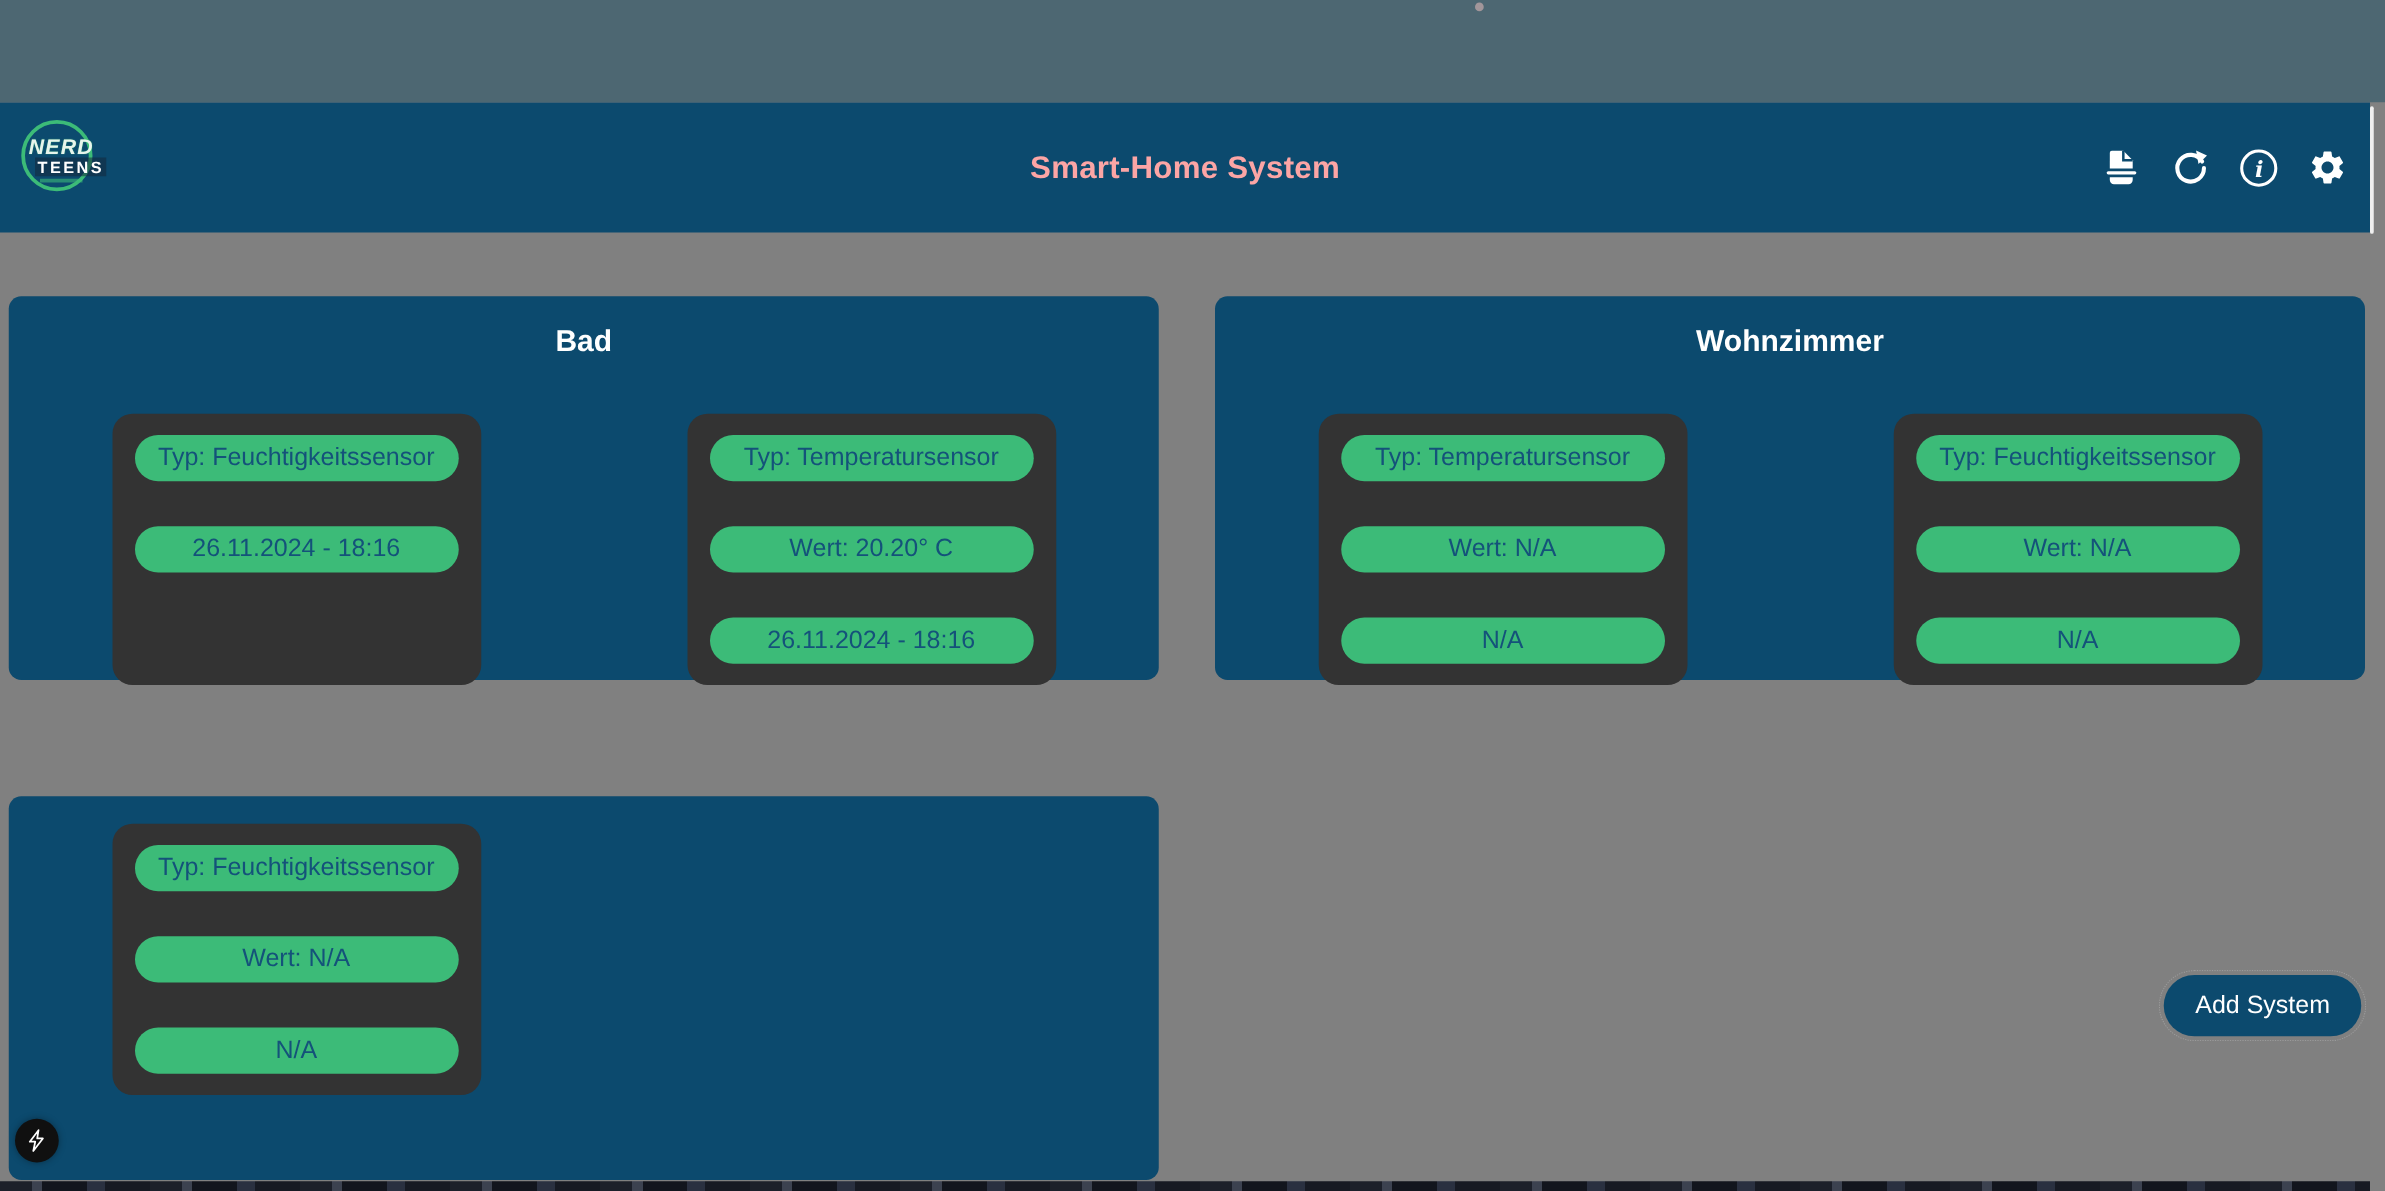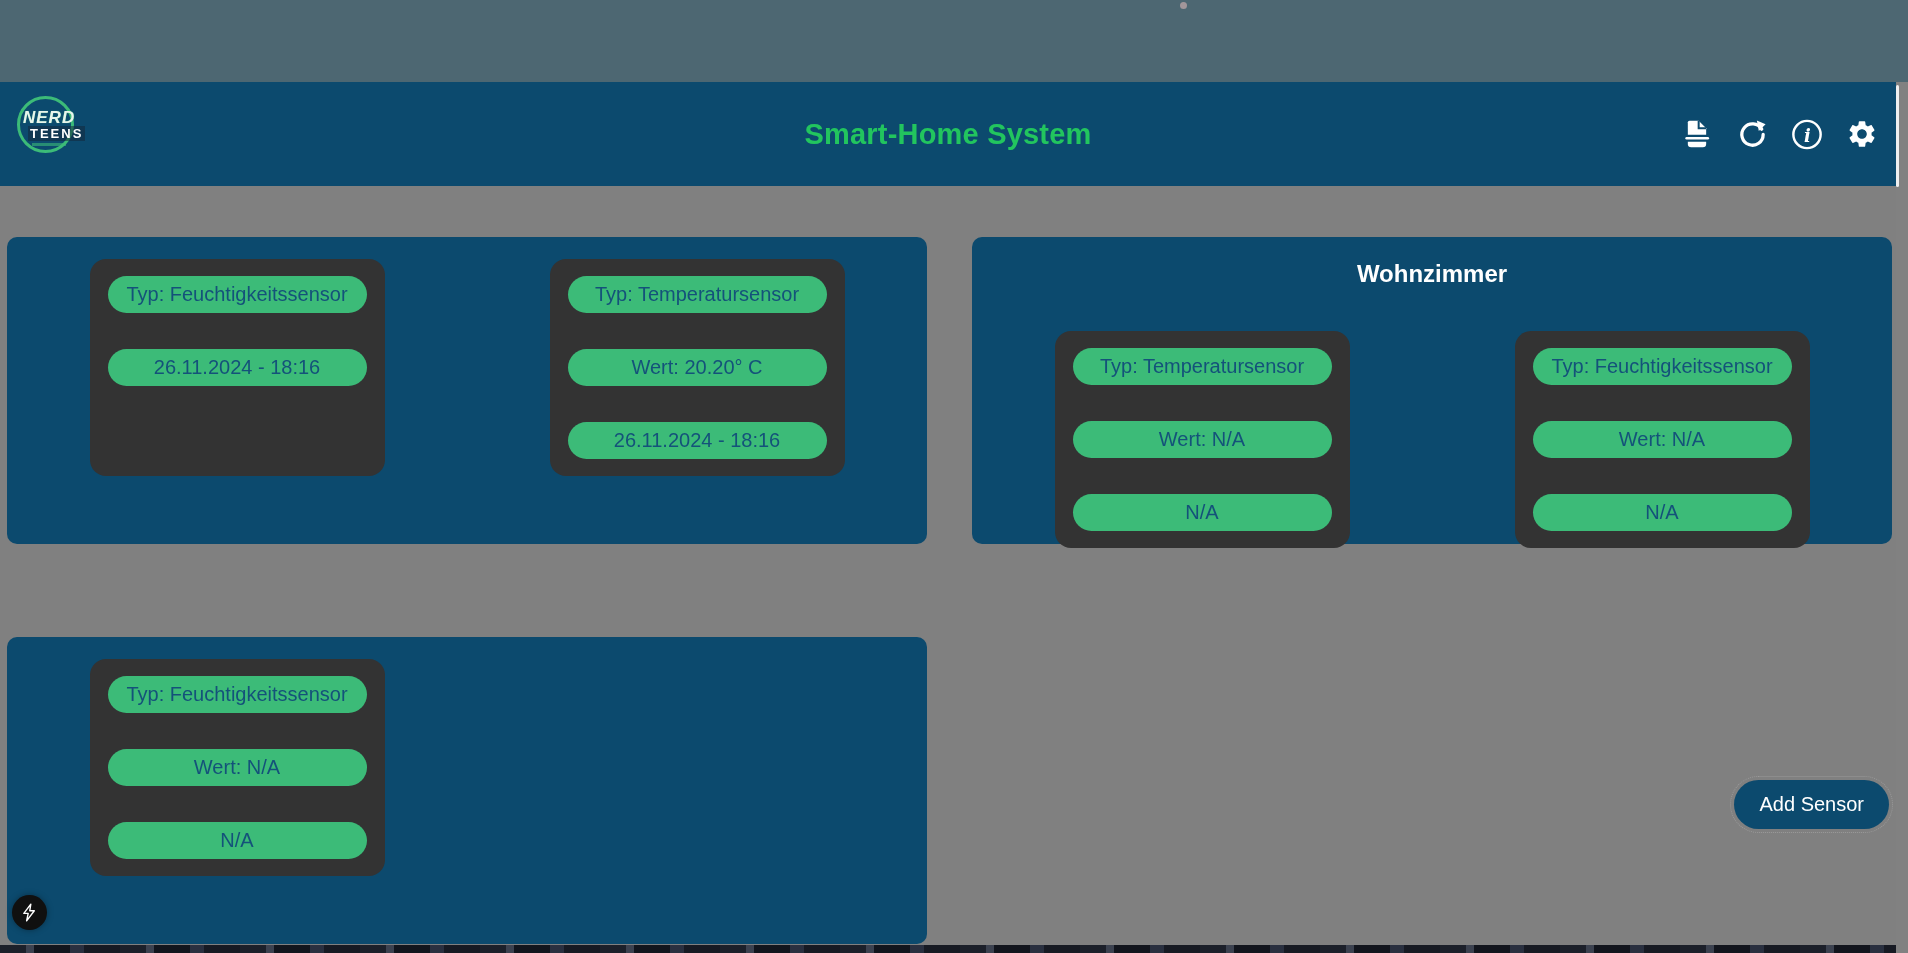--- a/index.html
+++ b/index.html
@@ -13,21 +13,21 @@
   .top-band-dot { position:absolute; left:1180px; top:2px; width:7px; height:7px; border-radius:50%; background:#a2969a; }
 
   
   .page { position:absolute; top:82px; left:0; right:0; bottom:0; display:flex; }
   .content { position:relative; width:1896px; height:100%; background:#808080; }
   .scrollbar { position:relative; width:12px; background:#818181; }
   .scrollbar-thumb { position:absolute; top:3px; left:0; width:3px; height:102px; background:#efefef; border-radius:2px; }
 
   
   .app-header { position:relative; height:104px; background:#0c4a6e; display:flex; align-items:center; justify-content:center; }
-  .page-title { color:#22c55e; font-size:29px; font-weight:bold; letter-spacing:.2px; }
+  .page-title { color:#fca5a5; font-size:25px; font-weight:bold; letter-spacing:.2px; }
 
   .logo { position:absolute; left:17px; top:14px; width:57px; height:57px; border-radius:50%;
           border:3px solid #3cbb78; background:transparent; cursor:pointer; }
   .logo-nerd { position:absolute; left:3px; top:9px; width:100%; text-align:center; color:#e8f4ec; font-size:17px;
                font-weight:bold; font-style:italic; letter-spacing:1px; text-shadow:0 0 1px #3cbb78; }
   .logo-teens { position:absolute; left:8px; top:27px; color:#ffffff; font-size:13px; font-weight:bold;
                 letter-spacing:2px; background:rgba(20,40,60,.55); padding:0 2px;text-align:right; }
   .logo-sub { position:absolute; left:12px; top:44px; width:34px; height:3px; background:#3cbb78; opacity:.6; }
 
   .header-icons { position:absolute; right:18px; top:0; height:104px; display:flex; align-items:center; gap:23px; }
@@ -108,20 +108,21 @@
           <button class="icon-btn" title="">
             <svg width="34" height="34" viewBox="0 0 24 24">
               <path fill="#ffffff" d="M19.14,12.94c0.04-0.3,0.06-0.61,0.06-0.94c0-0.32-0.02-0.64-0.07-0.94l2.03-1.58 c0.18-0.14,0.23-0.41,0.12-0.61l-1.92-3.32c-0.12-0.22-0.37-0.29-0.59-0.22l-2.39,0.96c-0.5-0.38-1.03-0.7-1.62-0.94L14.4,2.81 c-0.04-0.24-0.24-0.41-0.48-0.41h-3.84c-0.24,0-0.43,0.17-0.47,0.41L9.25,5.35C8.66,5.59,8.12,5.92,7.63,6.29L5.24,5.33 c-0.22-0.08-0.47,0-0.59,0.22L2.74,8.87C2.62,9.08,2.66,9.34,2.86,9.48l2.03,1.58C4.84,11.36,4.8,11.69,4.8,12s0.02,0.64,0.07,0.94 l-2.03,1.58c-0.18,0.14-0.23,0.41-0.12,0.61l1.92,3.32c0.12,0.22,0.37,0.29,0.59,0.22l2.39-0.96c0.5,0.38,1.03,0.7,1.62,0.94 l0.36,2.54c0.05,0.24,0.24,0.41,0.48,0.41h3.84c0.24,0,0.44-0.17,0.47-0.41l0.36-2.54c0.59-0.24,1.13-0.56,1.62-0.94l2.39,0.96 c0.22,0.08,0.47,0,0.59-0.22l1.92-3.32c0.12-0.22,0.07-0.47-0.12-0.61L19.14,12.94z M12,15.6c-1.98,0-3.6-1.62-3.6-3.6 s1.62-3.6,3.6-3.6s3.6,1.62,3.6,3.6S13.98,15.6,12,15.6z"></path>
             </svg>
           </button>
         </div>
       </header>
 
       <main class="rooms-grid">
   <section class="room-card">
+    <h2 class="room-title">Bad</h2>
     <div class="sensor-list">
   <div class="sensor-box">
     <button class="pill">Typ: Feuchtigkeitssensor</button>
     <button class="pill">26.11.2024 - 18:16</button>
   </div>
 
   <div class="sensor-box">
     <button class="pill">Typ: Temperatursensor</button>
     <button class="pill">Wert: 20.20° C</button>
     <button class="pill">26.11.2024 - 18:16</button>
@@ -150,21 +151,21 @@
     <div class="sensor-list">
   <div class="sensor-box">
     <button class="pill">Typ: Feuchtigkeitssensor</button>
     <button class="pill">Wert: N/A</button>
     <button class="pill">N/A</button>
   </div>
 </div>
   </section>
 </main>
 
-      <button class="fab">Add Sensor</button>
+      <button class="fab">Add System</button>
 
       <button class="dev-badge">
         <svg width="21" height="21" viewBox="0 0 24 24">
           <path d="M13.5 2.5 L5.5 13 h5 l-1.8 8.5 L17.5 10 h-5.2 z" fill="none" stroke="#ffffff" stroke-width="1.6" stroke-linejoin="round"></path>
         </svg>
       </button>
 
       <div class="bottom-strip"></div>
     </div>
 

